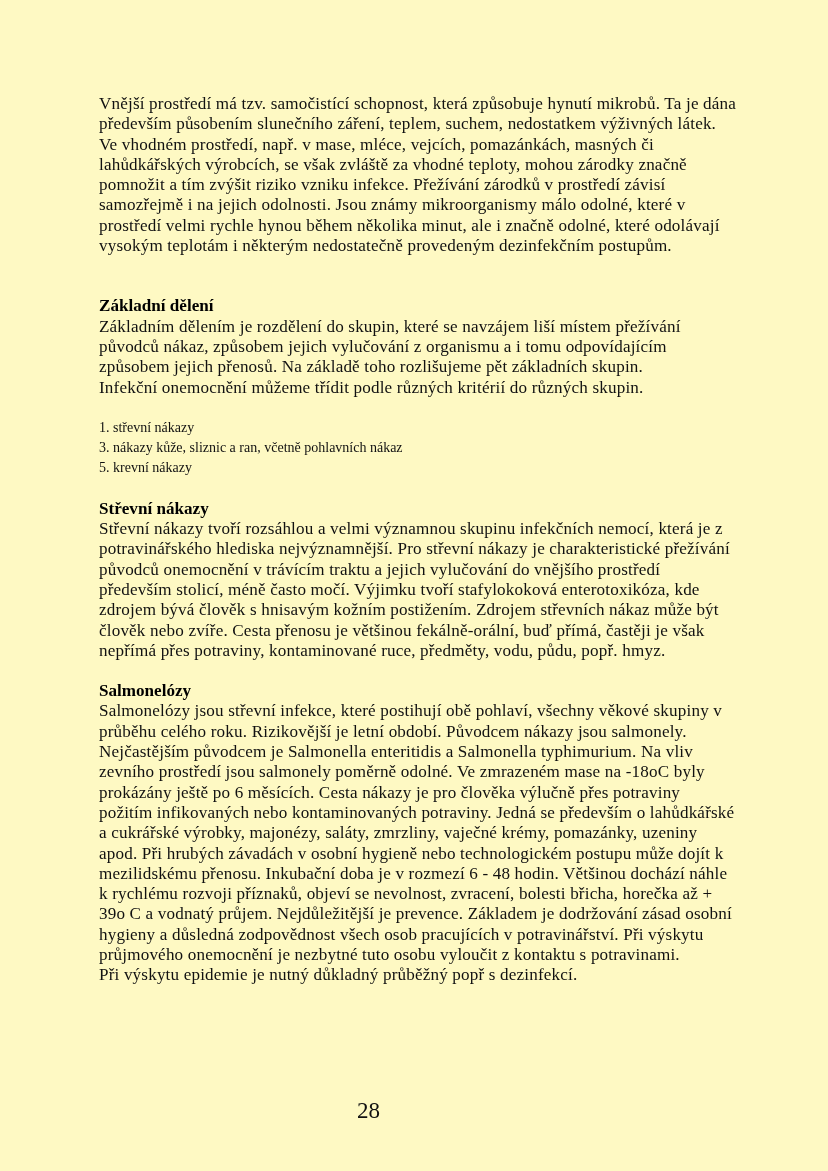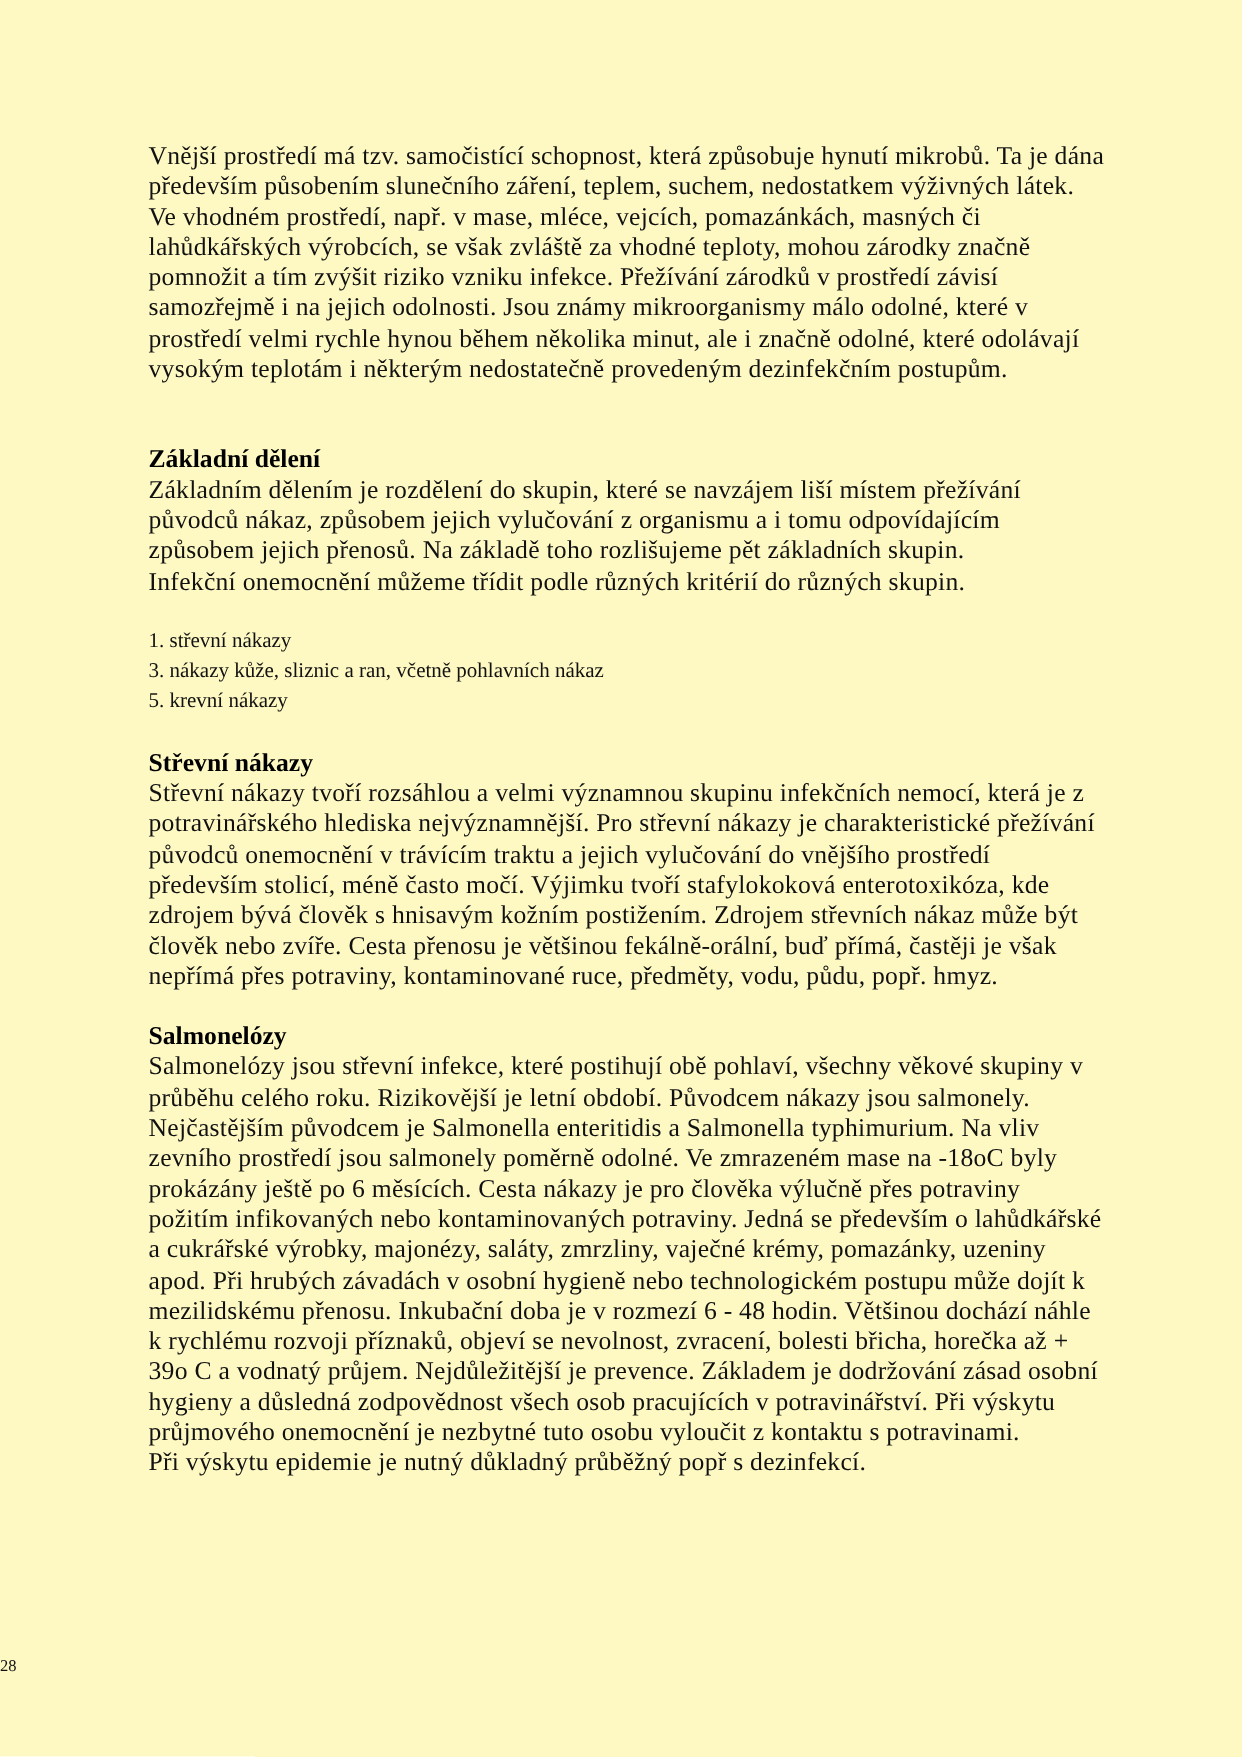--- a/index.html
+++ b/index.html
@@ -61,22 +61,22 @@
     font-size: 14px;
     line-height: 20.3px;
     margin: 0;
     color: #111111;
   }
   .page-number {
     position: absolute;
     left: 0;
     top: 1101px;
     width: 737px;
-    text-align: left;
-    font-size: 11px;
+    text-align: center;
+    font-size: 23px;
     line-height: 20px;
     color: #111111;
   }
 </style>
 </head>
 <body>
 
 <div class="page">
 
   <div class="content">

